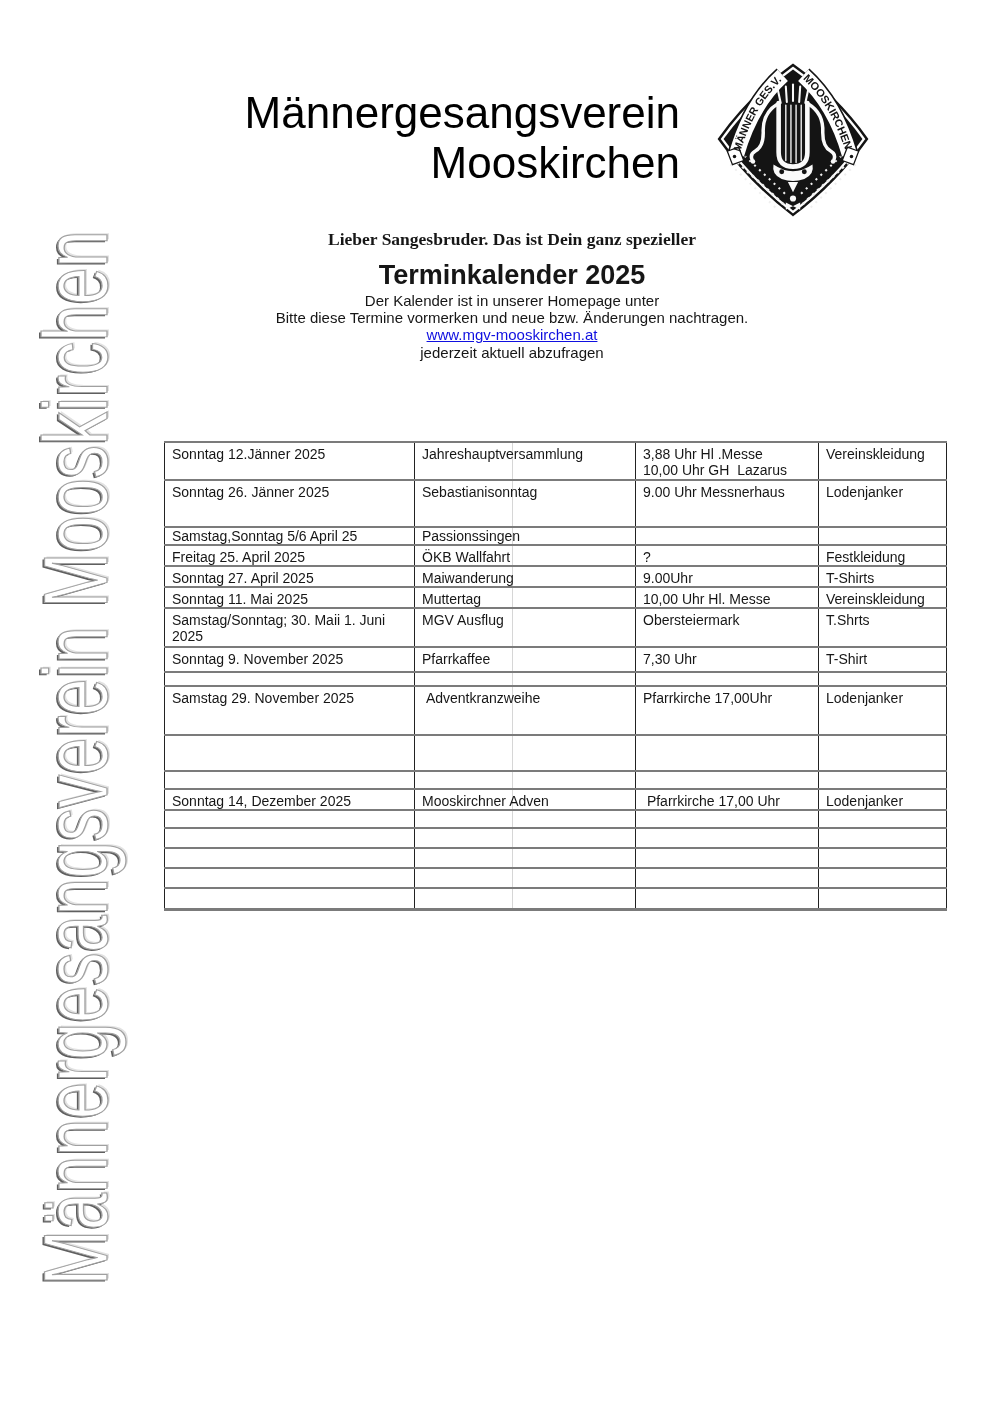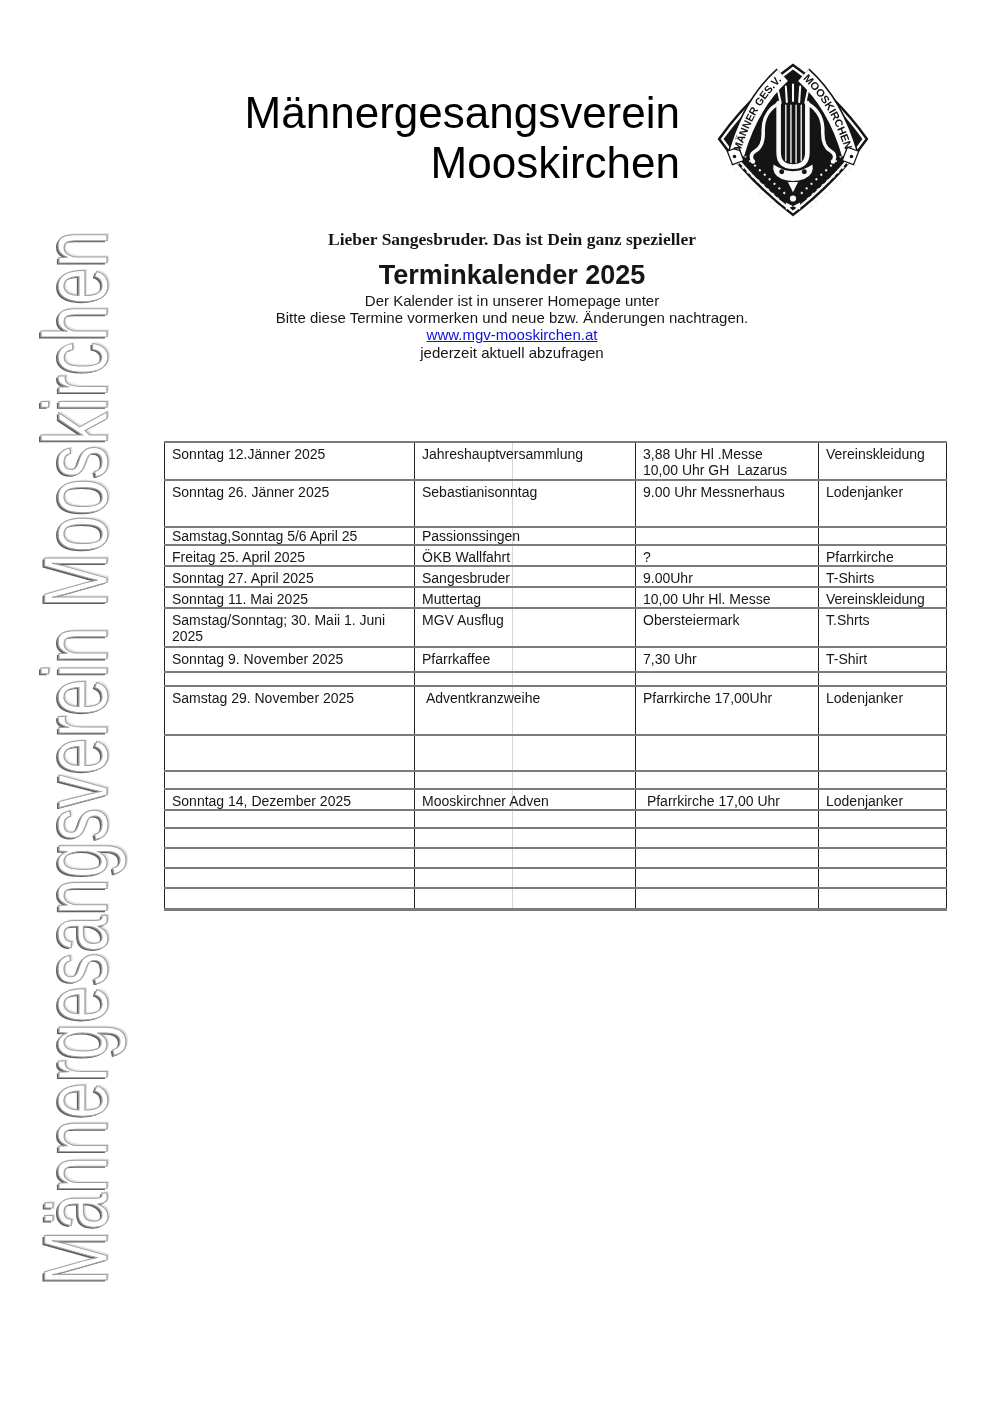--- a/index.html
+++ b/index.html
@@ -221,25 +221,25 @@
           <tr>
             <td>Samstag,Sonntag 5/6 April 25</td>
             <td>Passionssingen</td>
             <td></td>
             <td></td>
           </tr>
           <tr>
             <td>Freitag 25. April 2025</td>
             <td>ÖKB Wallfahrt</td>
             <td>?</td>
-            <td>Pfarrkirche</td>
+            <td>Festkleidung</td>
           </tr>
           <tr>
             <td>Sonntag 27. April 2025</td>
-            <td>Sangesbruder</td>
+            <td>Maiwanderung</td>
             <td>9.00Uhr</td>
             <td>T-Shirts</td>
           </tr>
           <tr>
             <td>Sonntag 11. Mai 2025</td>
             <td>Muttertag</td>
             <td>10,00 Uhr Hl. Messe</td>
             <td>Vereinskleidung</td>
           </tr>
           <tr>

